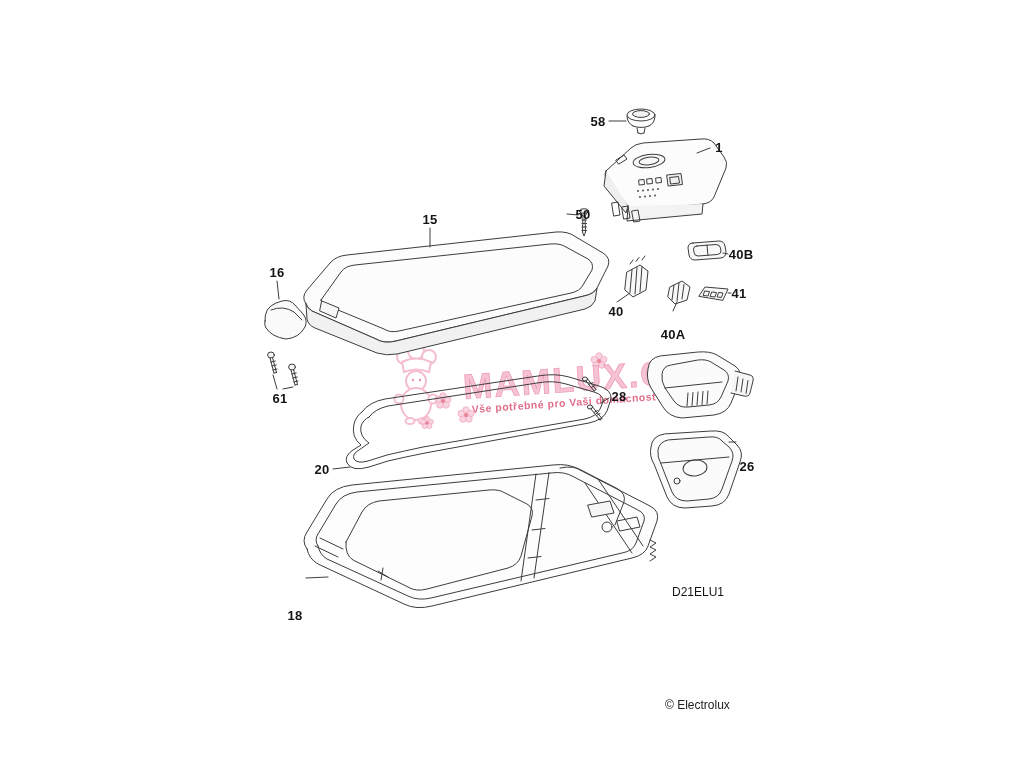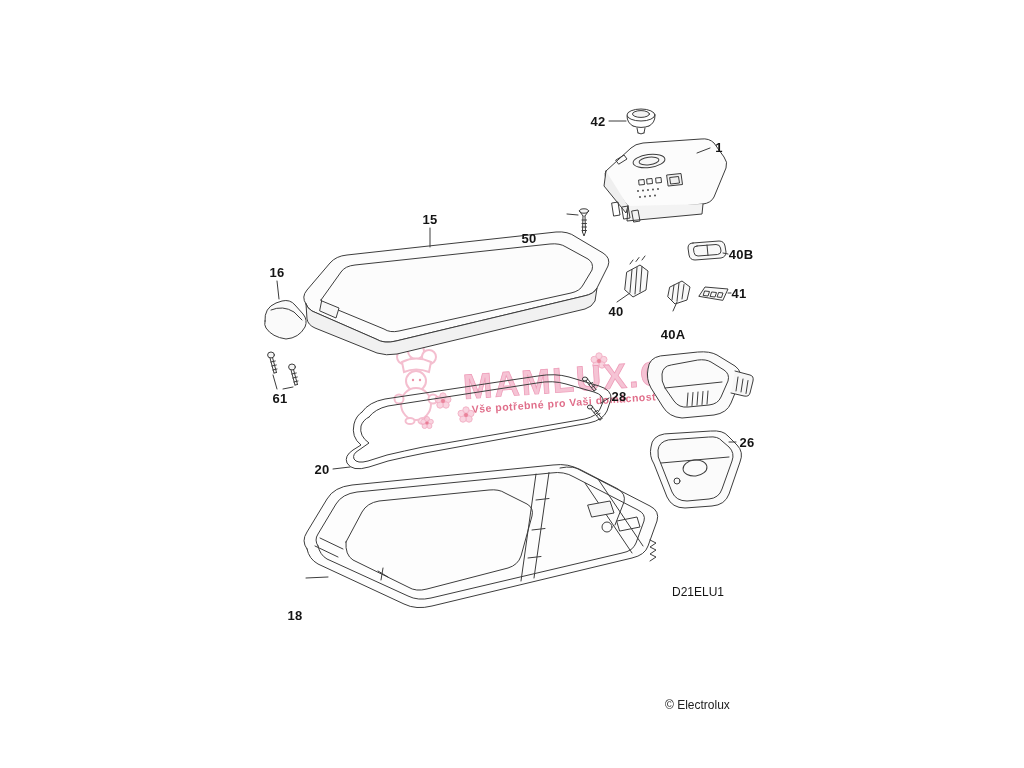--- a/index.html
+++ b/index.html
@@ -237,31 +237,31 @@
         <path d="M 728 293 L 731 293"></path>
         <path d="M 277 389 L 273 375 M 283 389 L 293 387"></path>
         <path d="M 609 398 L 601 403"></path>
         <path d="M 736 442 L 729 442"></path>
         <path d="M 333 469 L 350 467"></path>
         <path d="M 306 578 L 328 577"></path>
       </g>
     </g>
   </svg>
 
-  <div class="part-label" style="left:598px; top:121px;">42</div>
+  <div class="part-label" style="left:598px; top:121px;">58</div>
   <div class="part-label" style="left:719px; top:147px;">1</div>
-  <div class="part-label" style="left:529px; top:214px;margin-top:24px;">50</div>
+  <div class="part-label" style="left:583px; top:214px;">50</div>
   <div class="part-label" style="left:430px; top:219px;">15</div>
   <div class="part-label" style="left:277px; top:272px;">16</div>
   <div class="part-label" style="left:741px; top:254px;">40B</div>
   <div class="part-label" style="left:616px; top:311px;">40</div>
   <div class="part-label" style="left:673px; top:320px;margin-top:14px;">40A</div>
   <div class="part-label" style="left:739px; top:293px;text-align:right;">41</div>
   <div class="part-label" style="left:280px; top:398px;">61</div>
   <div class="part-label" style="left:619px; top:396px;">28</div>
-  <div class="part-label" style="left:747px; top:442px;">26</div>
+  <div class="part-label" style="left:747px; top:466px;">26</div>
   <div class="part-label" style="left:322px; top:469px;">20</div>
   <div class="part-label" style="left:295px; top:578px;margin-top:37px;">18</div>
 
   <div class="model-code">D21ELU1</div>
   <div class="copyright">© Electrolux</div>
 
 </div>
 
 </body></html>

